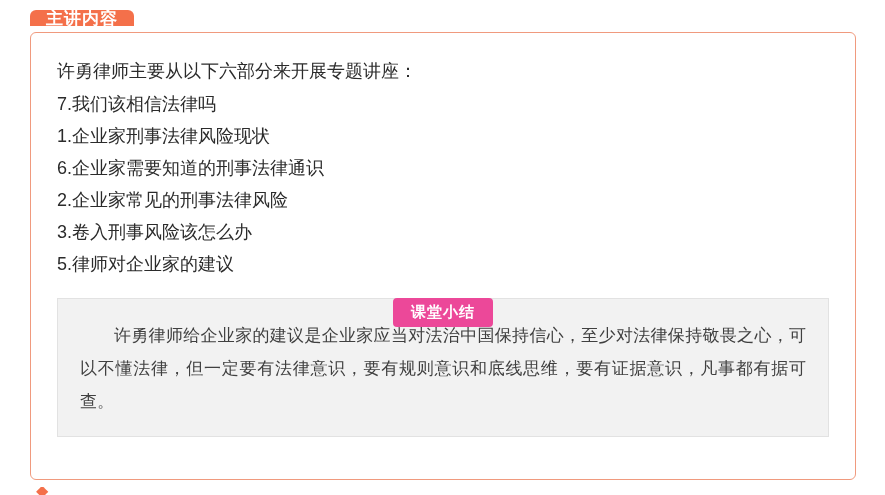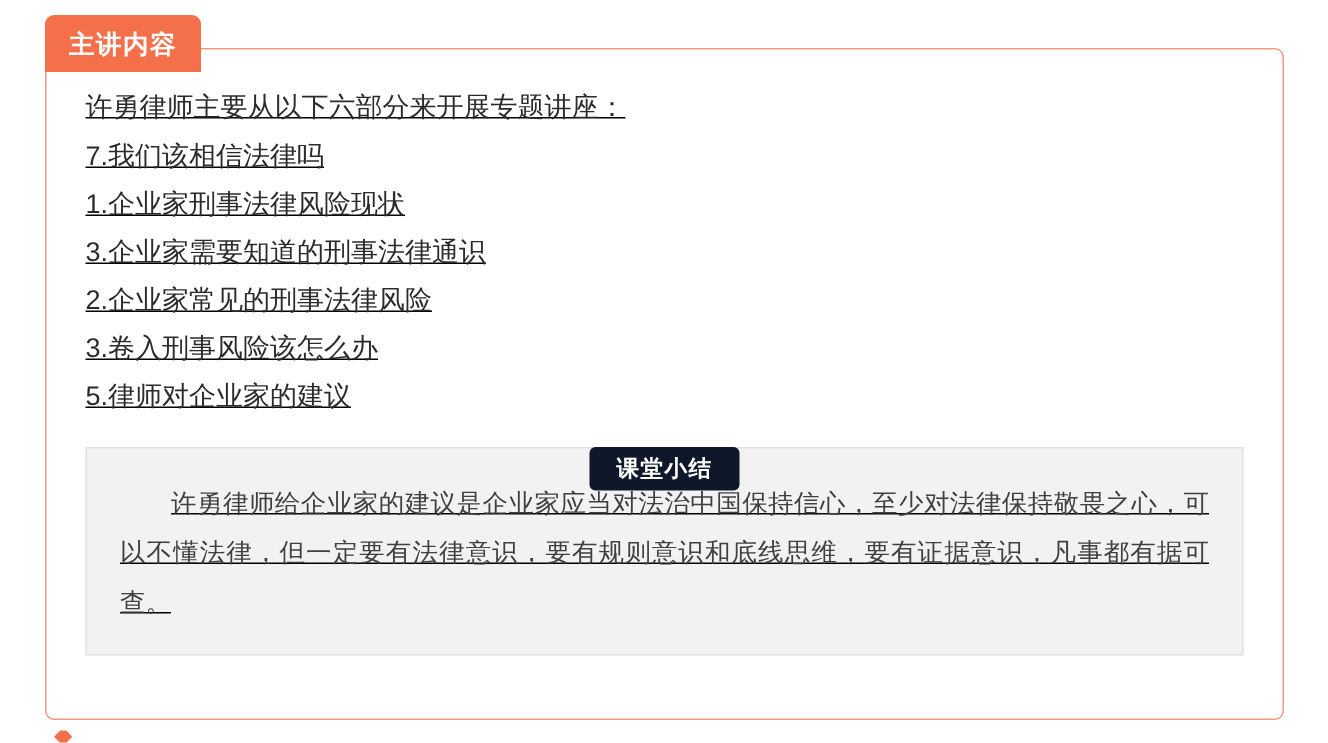--- a/index.html
+++ b/index.html
@@ -29,36 +29,35 @@
     box-sizing: border-box;
     border: 1px solid #f09a7e;
     border-radius: 6px;
     background: #ffffff;
   }
   
   .section-tab {
     position: absolute;
     left: 30px;
     top: 10px;
-    height: 38px;
+    height: 16px;
     padding: 0 16px;
     display: flex;
     align-items: center;
     justify-content: center;
     background: #f4704a;
     color: #ffffff;
     font-size: 17px;
     font-weight: bold;
     border-radius: 6px 6px 0 0;
     letter-spacing: 1px;
     z-index: 3;
   }
   .card-inner {
     padding: 22px 26px 0 26px;
-    text-decoration: underline;
   }
   .intro-line,
   .topic-line {
     color: #2b2b2b;
     font-size: 18px;
     line-height: 32px;
     white-space: nowrap;
   }
   .topics {
     margin-top: 1px;
@@ -66,21 +65,21 @@
   
   .summary-wrap {
     position: relative;
     margin-top: 18px;
   }
   .summary-pill {
     position: absolute;
     left: 50%;
     top: 0;
     transform: translateX(-50%);
-    background: #0f172a;
+    background: #ec4899;
     color: #ffffff;
     font-size: 15px;
     font-weight: bold;
     padding: 5px 18px;
     border-radius: 4px;
     letter-spacing: 1px;
     z-index: 2;
     white-space: nowrap;
   }
   .summary-box {
@@ -117,21 +116,21 @@
 <div class="page">
 
   <div class="card">
     <div class="card-inner">
 
       <div class="intro-line">许勇律师主要从以下六部分来开展专题讲座：</div>
 
       <div class="topics">
         <div class="topic-line">7.我们该相信法律吗</div>
         <div class="topic-line">1.企业家刑事法律风险现状</div>
-        <div class="topic-line">3.企业家需要知道的刑事法律通识</div>
+        <div class="topic-line">6.企业家需要知道的刑事法律通识</div>
         <div class="topic-line">2.企业家常见的刑事法律风险</div>
         <div class="topic-line">3.卷入刑事风险该怎么办</div>
         <div class="topic-line">5.律师对企业家的建议</div>
       </div>
 
       <div class="summary-wrap">
         <div class="summary-pill">课堂小结</div>
         <div class="summary-box">
           <p class="summary-text">许勇律师给企业家的建议是企业家应当对法治中国保持信心，至少对法律保持敬畏之心，可以不懂法律，但一定要有法律意识，要有规则意识和底线思维，要有证据意识，凡事都有据可查。</p>
         </div>

